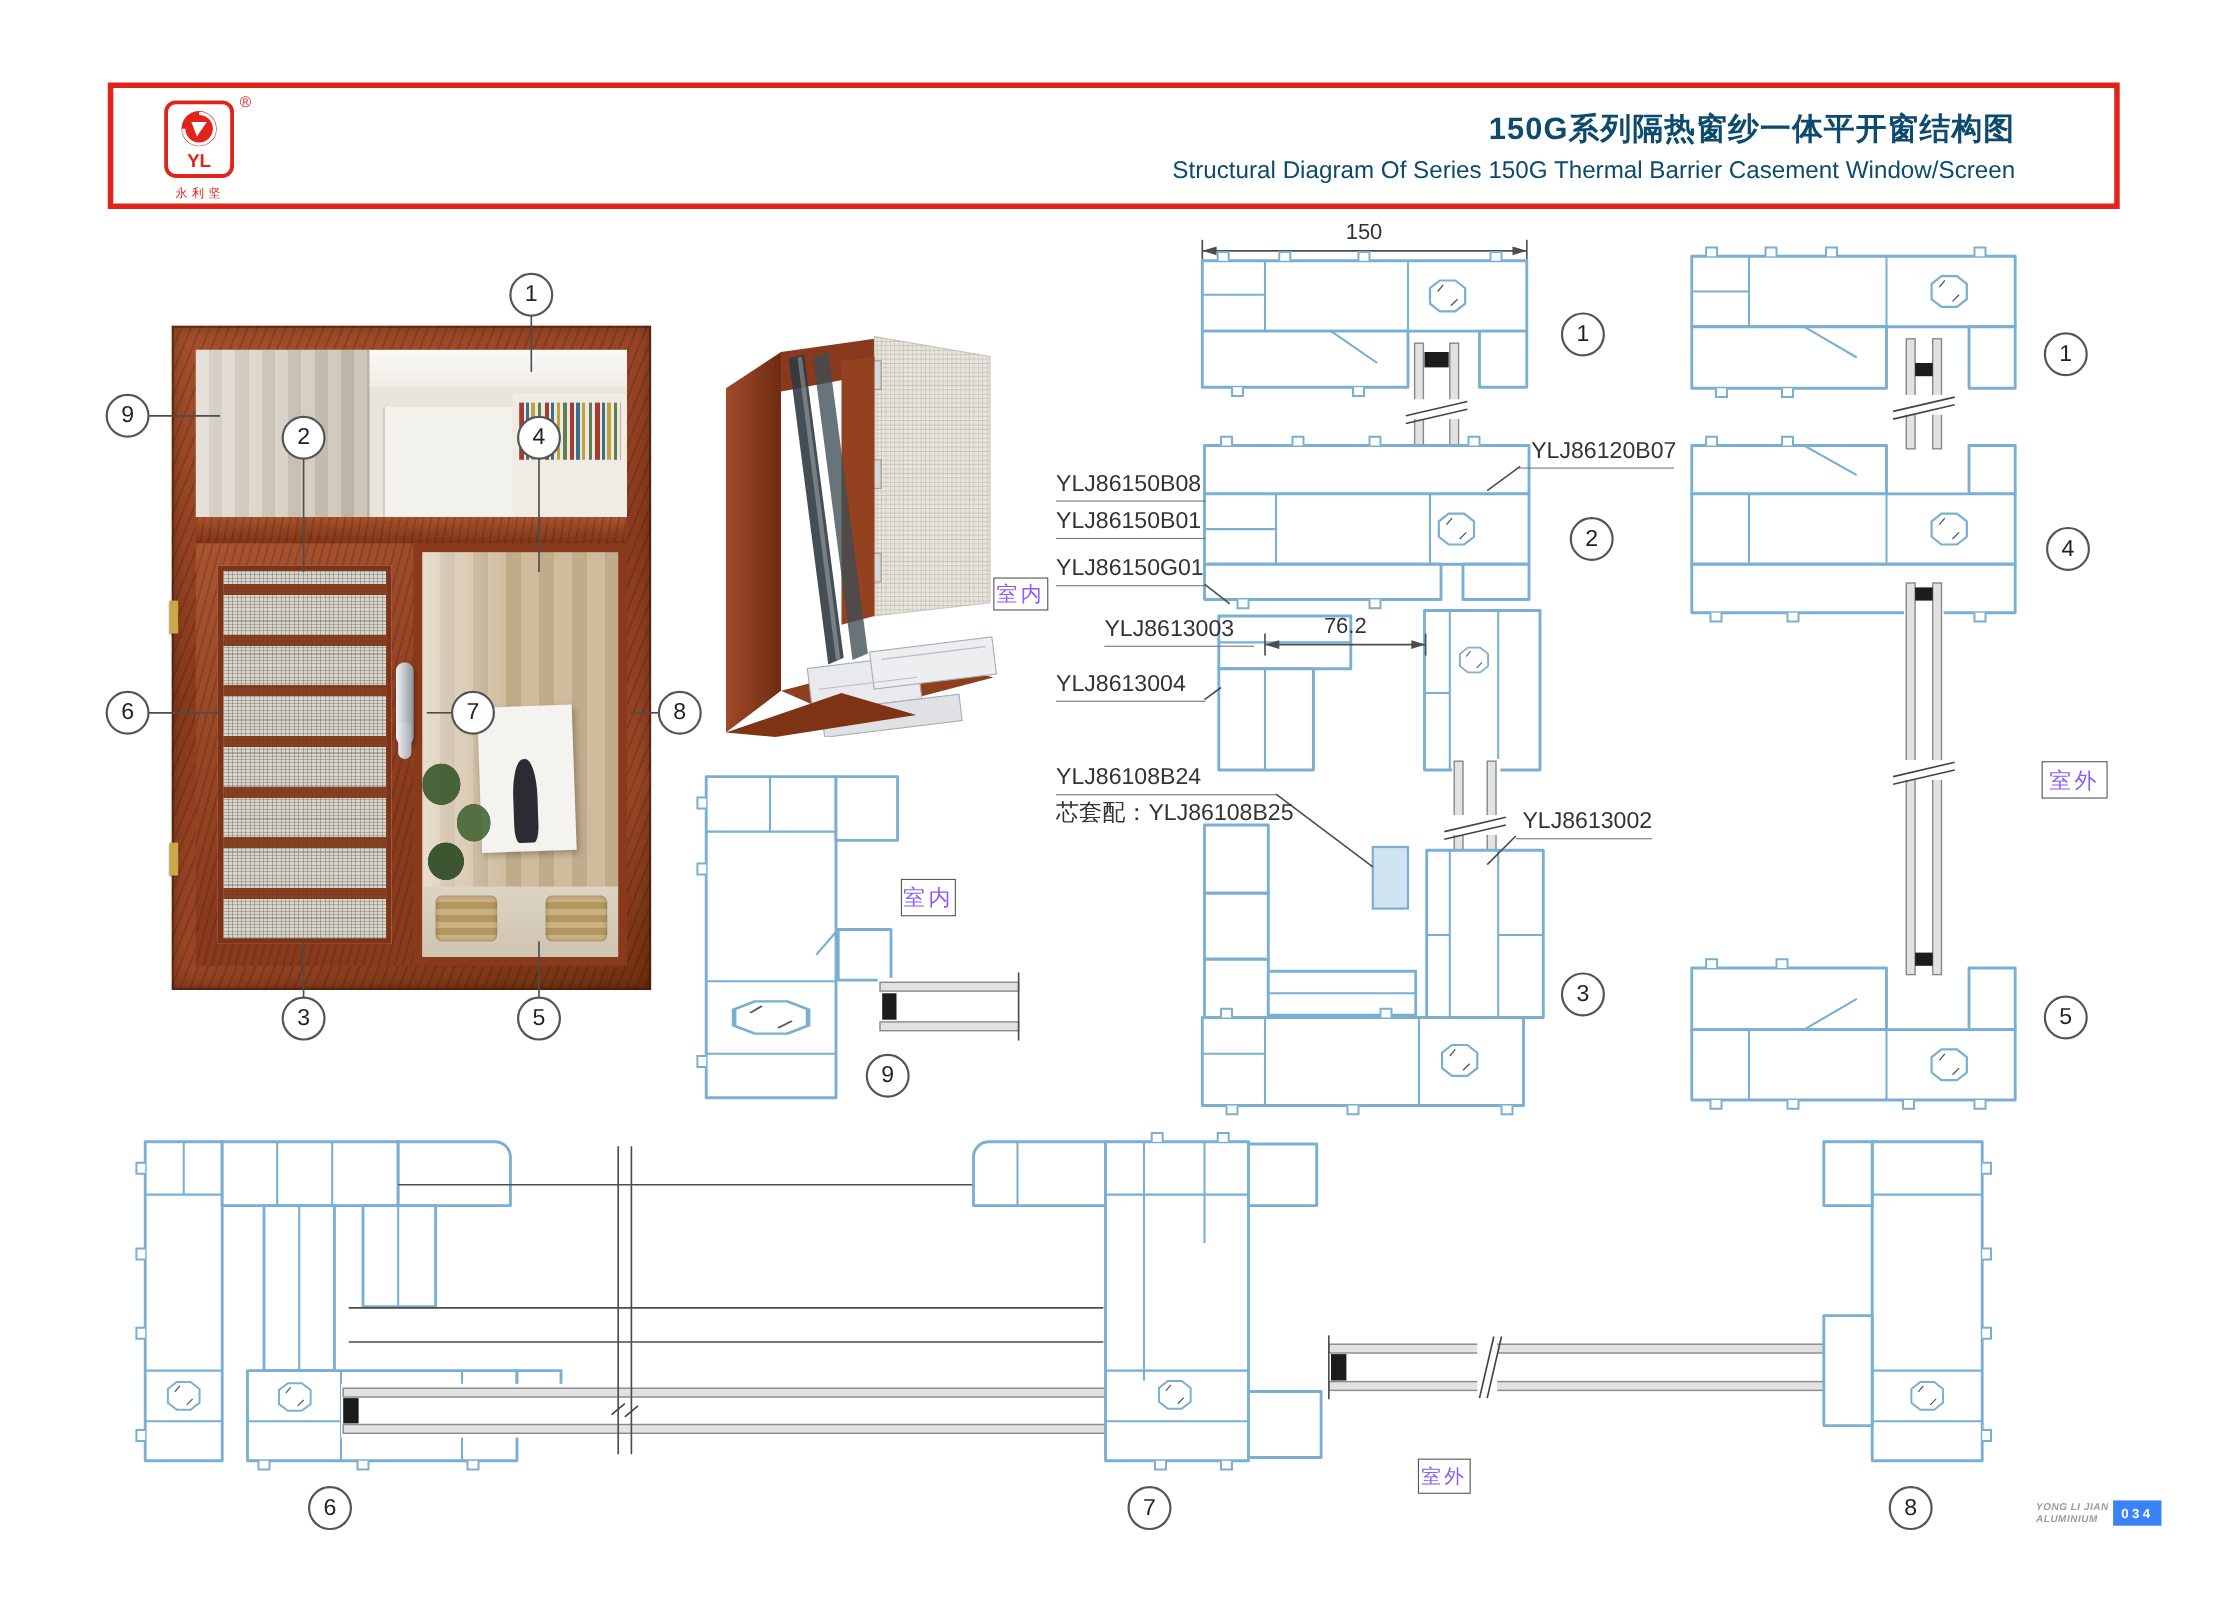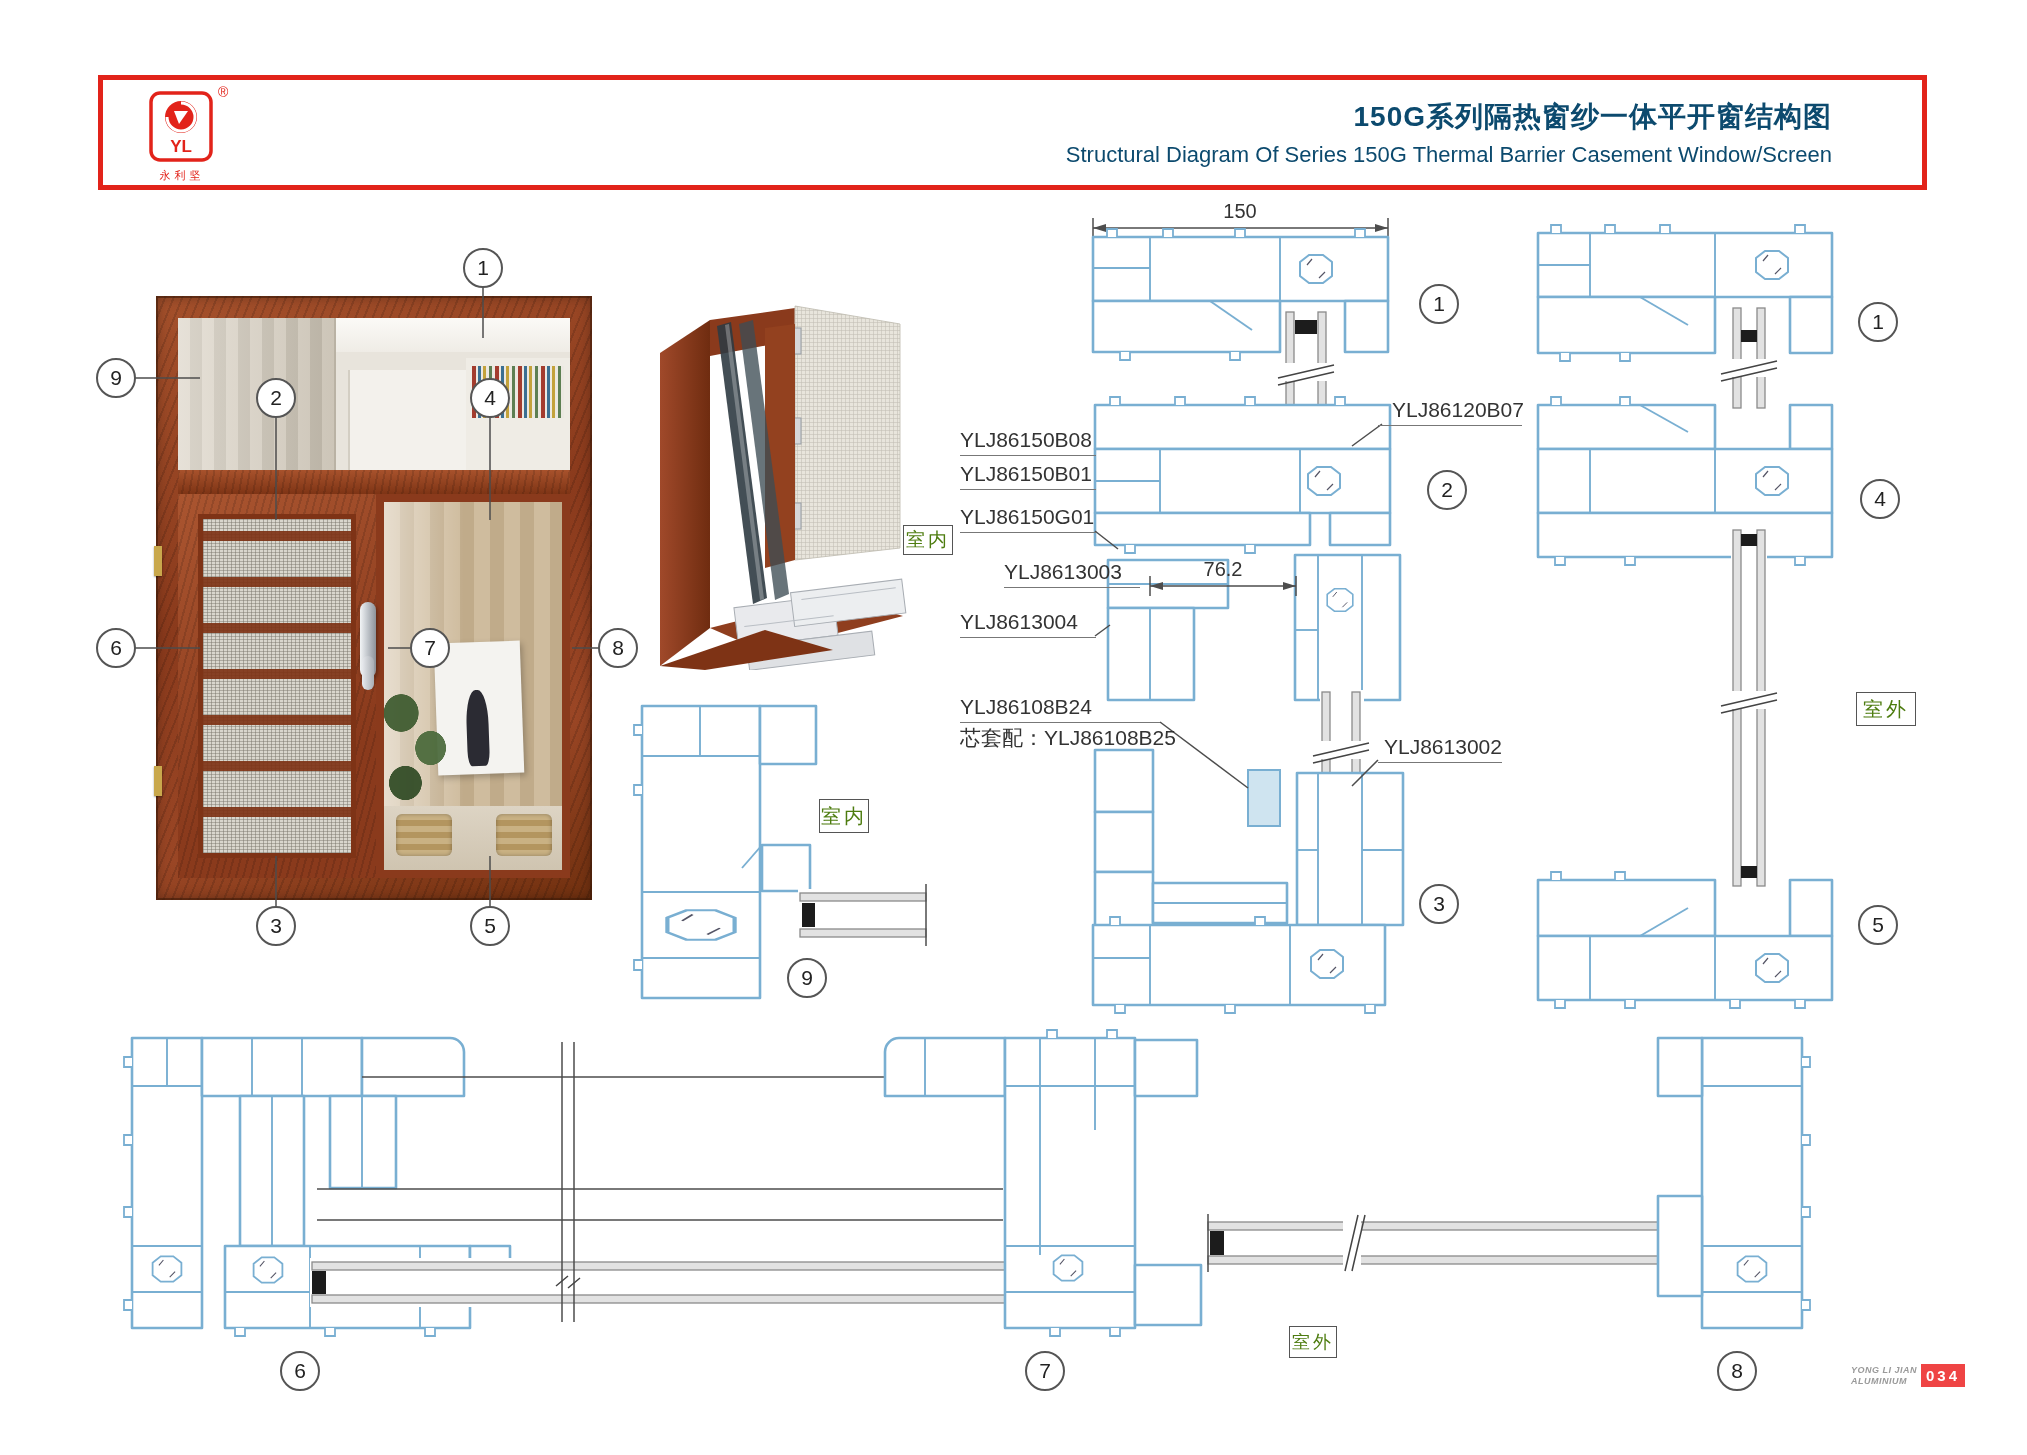--- a/index.html
+++ b/index.html
@@ -15,21 +15,21 @@
   .titles{position:absolute;right:195px;top:98px;text-align:right;color:#0c4a6e;}
   .titles .cn{font-size:28px;font-weight:bold;letter-spacing:1px;}
   .titles .en{font-size:22px;margin-top:6px;}
   
   .co{position:absolute;width:40px;height:40px;box-sizing:border-box;border:2px solid #555;border-radius:50%;
       background:#fff;display:flex;align-items:center;justify-content:center;font-size:21px;color:#222;z-index:6;}
   
   .plabel{position:absolute;font-size:21px;color:#333;padding-bottom:3px;z-index:6;white-space:nowrap;}
   .ul{border-bottom:1.6px solid #777;}
   .dim{position:absolute;font-size:20px;color:#333;text-align:center;z-index:6;}
-  .cnbox{position:absolute;box-sizing:border-box;border:1.6px solid #555;background:#fff;color:#4d7c0f;
+  .cnbox{position:absolute;box-sizing:border-box;border:1.6px solid #555;background:#fff;color:#8b5cf6;
          display:flex;align-items:center;justify-content:center;letter-spacing:3px;z-index:6;}
   
   .photo{position:absolute;left:156px;top:296px;width:436px;height:604px;z-index:1;
     background:repeating-linear-gradient(112deg,rgba(0,0,0,.13) 0 2px,rgba(0,0,0,0) 2px 8px),
                linear-gradient(160deg,#a4502b,#8a3a1c 45%,#9a4625 75%,#70300f);
     box-shadow:inset 0 0 0 2px rgba(60,25,8,.55), inset 0 0 14px rgba(0,0,0,.35);}
   .photo .glass{position:absolute;left:22px;top:22px;width:392px;height:152px;background:#e8e4dc;overflow:hidden;}
   .curtain{position:absolute;left:0;top:0;width:158px;height:152px;
     background:linear-gradient(90deg,rgba(255,255,255,.35),rgba(0,0,0,.06)),
                repeating-linear-gradient(90deg,#d9d1c3 0 12px,#c5bdae 12px 24px);}
@@ -62,21 +62,21 @@
   .basket{position:absolute;bottom:14px;width:56px;height:42px;border-radius:6px;
     background:repeating-linear-gradient(0deg,#c9b183 0 6px,#b3955f 6px 12px);box-shadow:inset 0 0 4px rgba(0,0,0,.3);}
   .handle{position:absolute;left:204px;top:306px;width:16px;height:76px;border-radius:8px;
     background:linear-gradient(90deg,#f2f4f6,#b9bec4 55%,#8d9298);box-shadow:1px 2px 4px rgba(0,0,0,.4);}
   .handle:before{content:"";position:absolute;left:2px;top:54px;width:12px;height:34px;border-radius:6px;
     background:linear-gradient(90deg,#e8eaee,#a9aeb4);}
   .hinge{position:absolute;left:-2px;width:8px;height:30px;background:#c9a84c;box-shadow:0 1px 2px rgba(0,0,0,.4);}
   
   .footer{position:absolute;left:1851px;top:1364px;display:flex;align-items:flex-end;z-index:6;}
   .fbrand{text-align:left;color:#9a9a9a;font-size:9px;line-height:1.2;font-weight:bold;letter-spacing:.5px;margin-right:4px;font-style:italic;}
-  .fpage{width:44px;height:23px;background:#ef4444;color:#fff;font-size:15px;font-weight:bold;letter-spacing:3px;
+  .fpage{width:44px;height:23px;background:#3b82f6;color:#fff;font-size:12px;font-weight:bold;letter-spacing:3px;
          display:flex;align-items:center;justify-content:center;}
   svg.master{position:absolute;left:0;top:0;z-index:3;}
   .render3d{position:absolute;left:645px;top:298px;z-index:1;}
 </style>
 </head>
 <body>
 
 <div class="page">
 
   <div class="hdr"></div>

